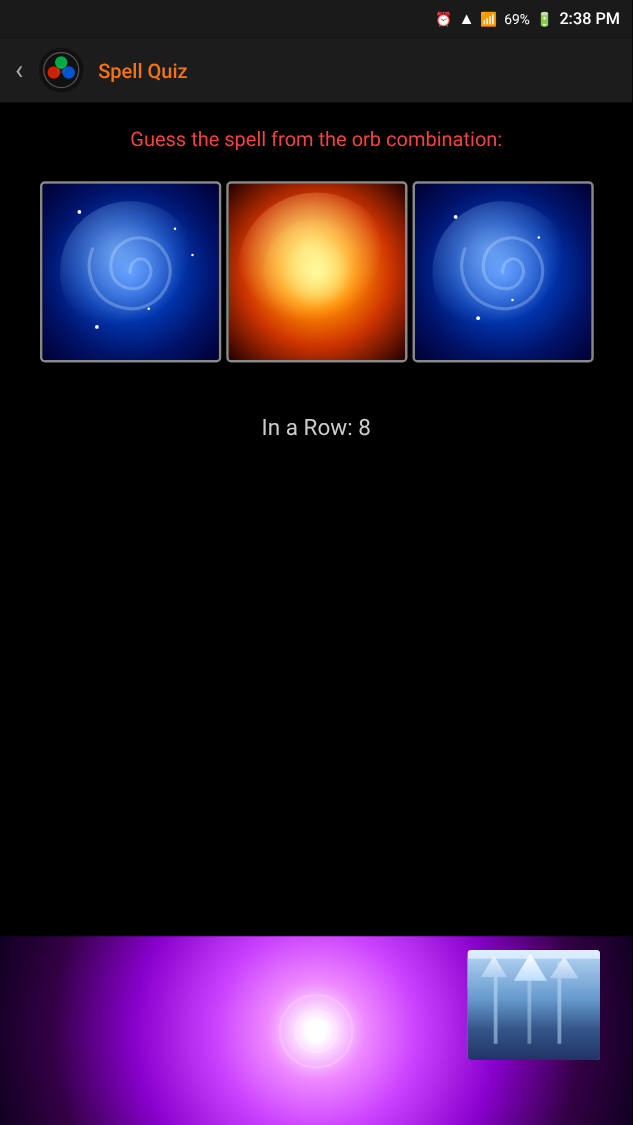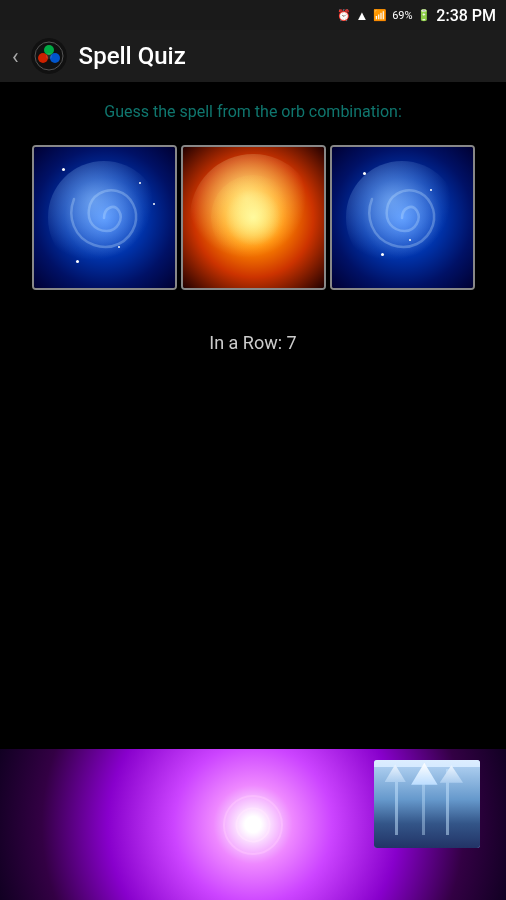--- a/index.html
+++ b/index.html
@@ -54,36 +54,36 @@
       height: 36px;
       border-radius: 50%;
       overflow: hidden;
       flex-shrink: 0;
     }
     .app-icon svg {
       width: 36px;
       height: 36px;
     }
     .toolbar-title {
-      font-size: 24px;
+      font-size: 16px;
       font-weight: 500;
-      color: #ffffff;
+      color: #f97316;
     }
 
     
     .main-content {
       padding: 20px 16px;
       display: flex;
       flex-direction: column;
       align-items: center;
     }
 
     .instruction-text {
       font-size: 16px;
-      color: #0f766e;
+      color: #ef4444;
       text-align: center;
       margin-bottom: 24px;
     }
 
     
     .orb-container {
       display: flex;
       gap: 4px;
       margin-bottom: 32px;
     }
@@ -247,21 +247,21 @@
 
     <span>⏰</span>
 
     <span style="font-size:13px;">▲</span>
 
     <span>📶</span>
 
     <span>69%</span>
     <span>🔋</span>
 
-    <span style="font-size:16px; font-weight:500;">2:38 PM</span>
+    <span style="font-size:13px; font-weight:500;">2:38 PM</span>
   </div>
 </div>
 
 <div class="toolbar">
   <span style="font-size:22px; color:#aaa; cursor:pointer;">‹</span>
   <div class="app-icon">
     <svg viewBox="0 0 36 36" xmlns="http://www.w3.org/2000/svg">
       <circle cx="18" cy="18" r="18" fill="#111"></circle>
 
       <circle cx="18" cy="18" r="14" fill="none" stroke="#555" stroke-width="1"></circle>
@@ -316,21 +316,21 @@
         <div class="star" style="width:2px;height:2px;top:30%;left:70%;"></div>
         <div class="star" style="width:2px;height:2px;top:65%;left:55%;"></div>
         <div class="star" style="width:3px;height:3px;top:75%;left:35%;"></div>
         <svg class="spiral-overlay" width="90" height="90" viewBox="0 0 90 90">
           <path d="M45,45 C45,35 55,30 60,38 C65,46 58,58 48,58 C35,58 28,48 30,36 C32,22 46,15 58,18 C73,22 80,38 76,52 C70,70 52,78 35,72 C15,65 8,44 15,26" fill="none" stroke="rgba(200,230,255,0.6)" stroke-width="2.5" stroke-linecap="round"></path>
         </svg>
       </div>
     </div>
   </div>
 
-  <p class="score-text">In a Row: 7</p>
+  <p class="score-text">In a Row: 8</p>
 </div>
 
 <div class="answers-section">
   <div class="answers-grid">
 
     <div class="answer-item">
       <div class="answer-image">
         <div class="img-forge">
 
           <div style="position:absolute;top:5%;left:5%;width:90%;height:90%;

